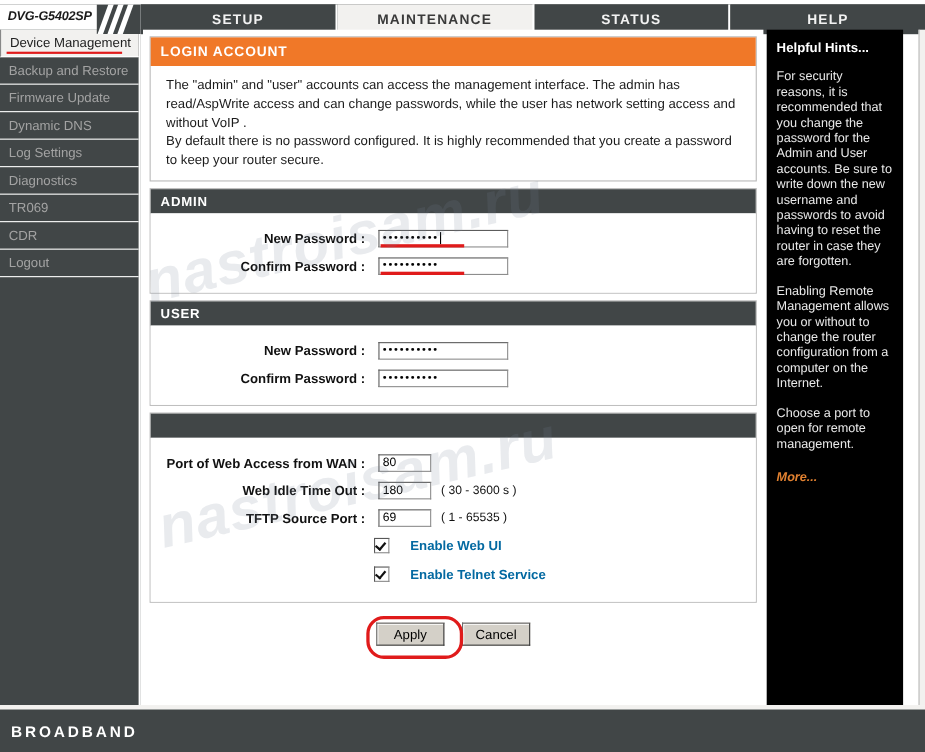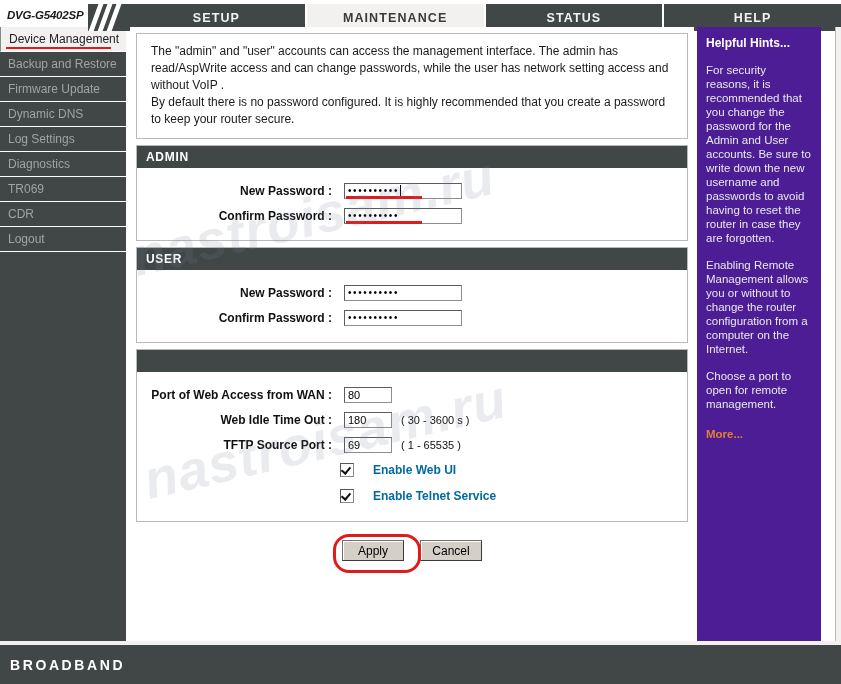--- a/index.html
+++ b/index.html
@@ -296,21 +296,21 @@
     height: 2px;
     background: #e01b1b;
   }
 
   
   .hints {
     position: absolute;
     left: 697px; top: 27px;
     width: 124px;
     height: 614px;
-    background: #4c1d95;
+    background: #000000;
     color: #e9e9e9;
     padding: 9px 8px 0 9px;
     box-sizing: border-box;
   }
   .hints-title {
     font-size: 12px;
     font-weight: bold;
     color: #ffffff;
     margin-bottom: 13px;
   }
@@ -318,20 +318,21 @@
     margin: 0 0 13px 0;
     font-size: 11.5px;
     line-height: 14px;
   }
   .hints-more {
     font-size: 11.5px;
     font-weight: bold;
     color: #e08030;
     text-decoration: none;
     cursor: pointer;
+    font-style: italic;
   }
   .edge-strip {
     position: absolute;
     left: 835px; top: 27px;
     width: 6px; height: 614px;
     background: #f2f1ef;
     border-left: 1px solid #b9b9b9;
     box-sizing: border-box;
   }
 
@@ -420,20 +421,21 @@
     <span>CDR</span>
   </div>
   <div class="side-item">
     <span>Logout</span>
   </div>
 </div>
 
 <div class="main">
 
   <div class="panel">
+    <div class="panel-head-orange">LOGIN ACCOUNT</div>
     <div class="panel-desc">
       <div>The "admin" and "user" accounts can access the management interface. The admin has read/AspWrite access and can change passwords, while the user has network setting access and without VoIP .</div>
       <div>By default there is no password configured. It is highly recommended that you create a password to keep your router secure.</div>
     </div>
   </div>
 
   <div class="panel">
     <div class="panel-head-dark">ADMIN</div>
     <div class="panel-body">
       <div class="field-row">

